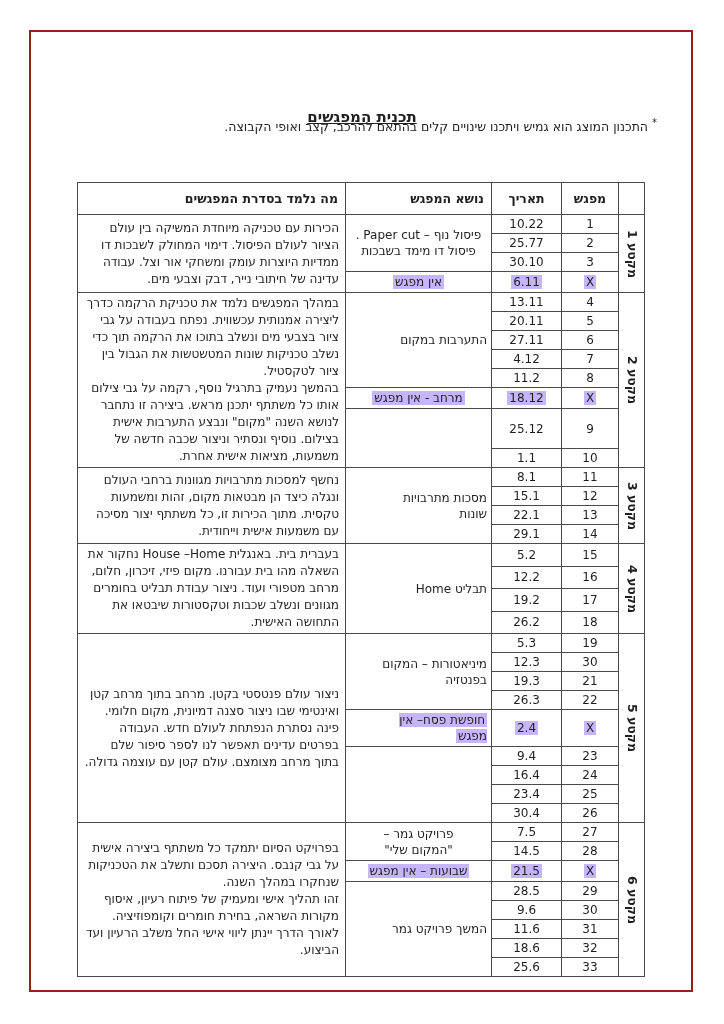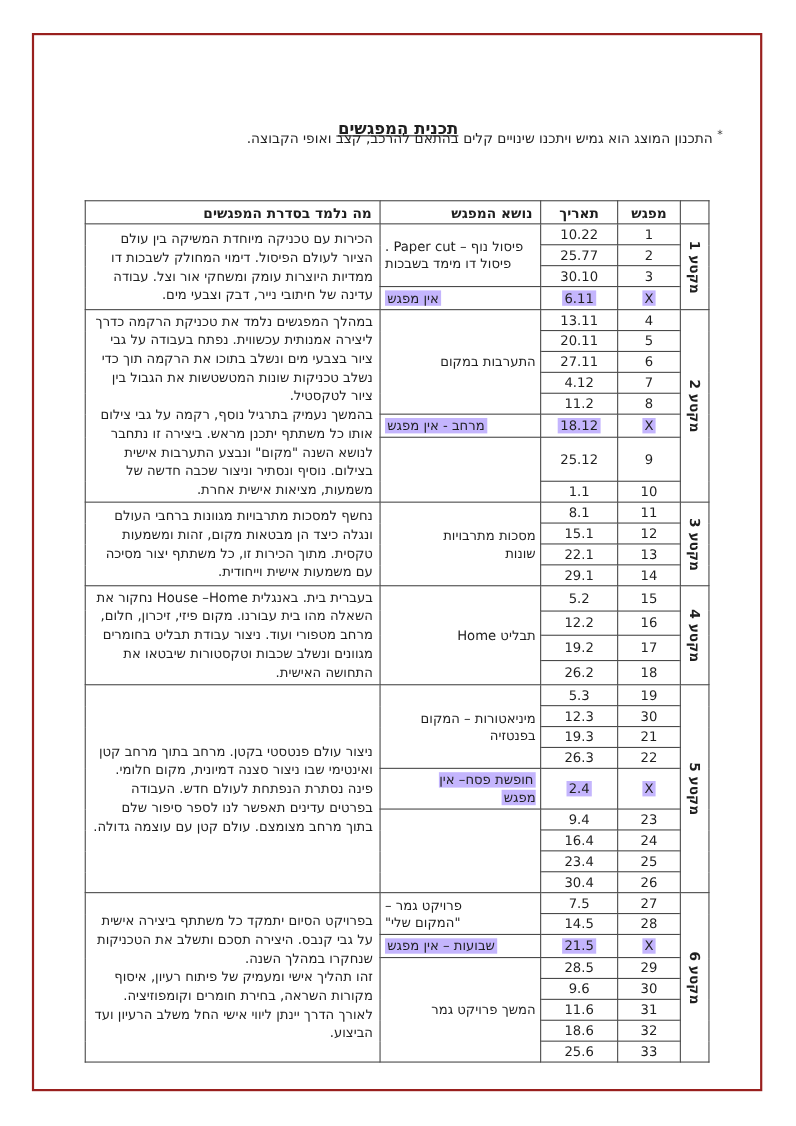--- a/index.html
+++ b/index.html
@@ -23,29 +23,29 @@
   table.sched{
     position:absolute;top:182px;right:79px;border-collapse:collapse;
     table-layout:fixed;width:567px;border:1.5px solid #3d3d3d;
   }
   .sched col.c-section{width:26px;}
   .sched col.c-meeting{width:57px;}
   .sched col.c-date{width:70px;}
   .sched col.c-topic{width:146px;}
   .sched col.c-learning{width:268px;}
   .sched th,.sched td{border:1px solid #4a4a4a;box-sizing:border-box;}
-  .sched th{font-size:12.5px;font-weight:bold;height:21px;padding:0 2px;text-align:center;}
+  .sched th{font-size:12.5px;font-weight:bold;height:32px;padding:0 2px;text-align:center;}
   .sched th.t-right{text-align:right;padding:0 7px;}
   td.num,td.date{
     text-align:center;vertical-align:middle;font-size:12px;height:19px;padding:0 2px;
   }
   td.topic{
     vertical-align:middle;text-align:right;font-size:12px;line-height:16px;padding:2px 4px;
   }
-  td.topic.align-right{text-align:left;}
+  td.topic.align-right{text-align:center;}
   td.topic .tx{white-space:pre-line;}
   td.learning{
     vertical-align:middle;text-align:right;font-size:12px;line-height:17px;padding:2px 6px;
   }
   td.learning p{margin:0;}
   td.seclab{position:relative;padding:0;}
   td.seclab .rot{
     position:absolute;top:50%;left:50%;transform:translate(-50%,-50%) rotate(90deg);
     white-space:nowrap;font-weight:bold;font-size:12.5px;
   }

